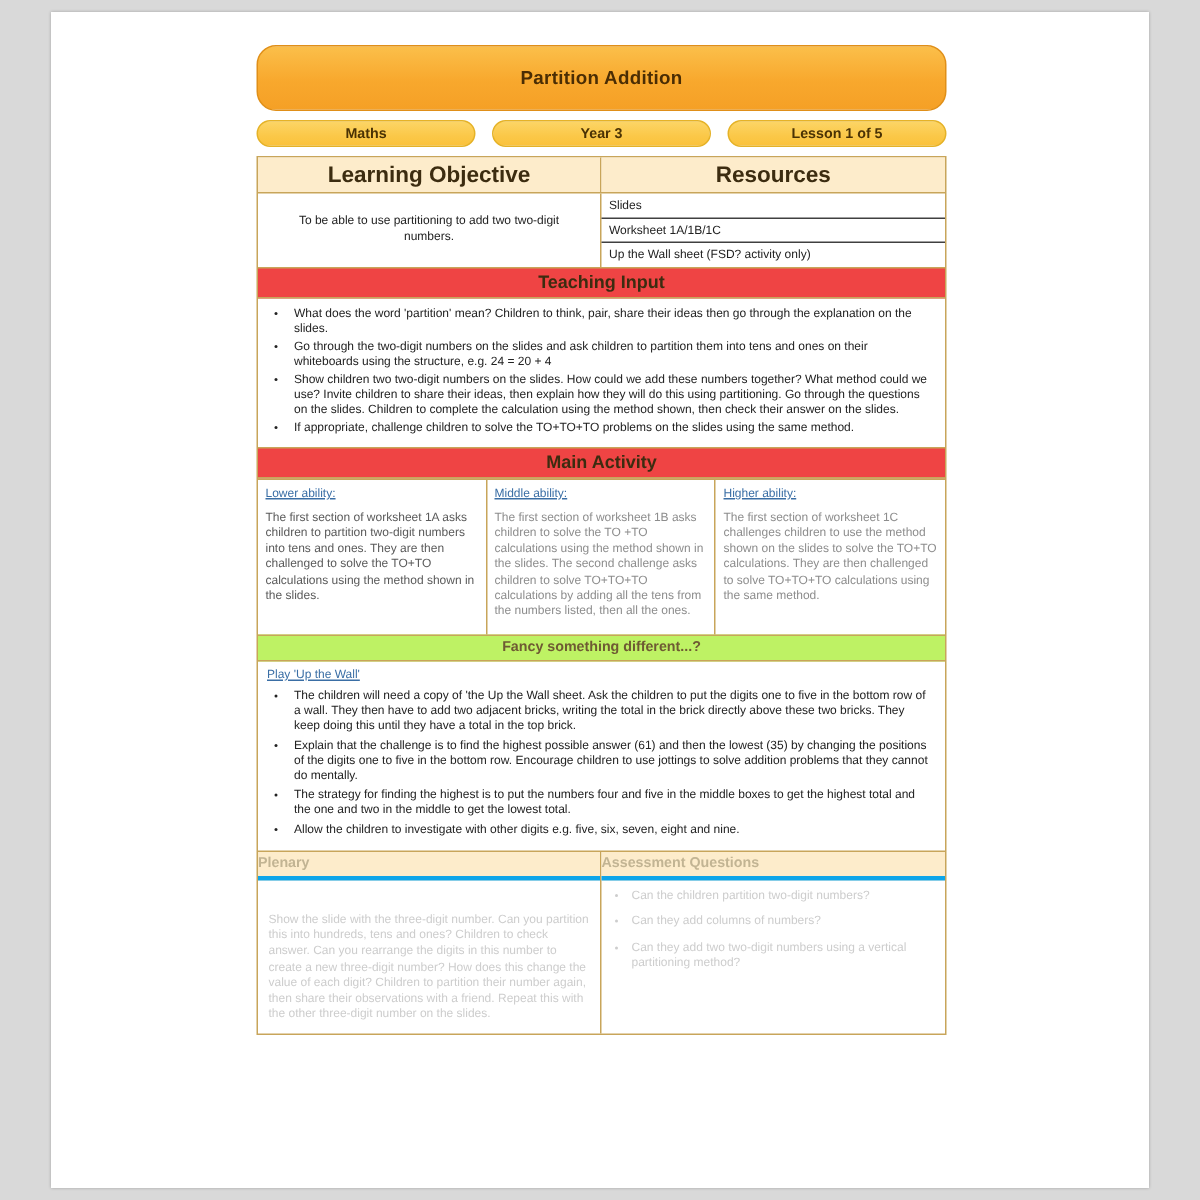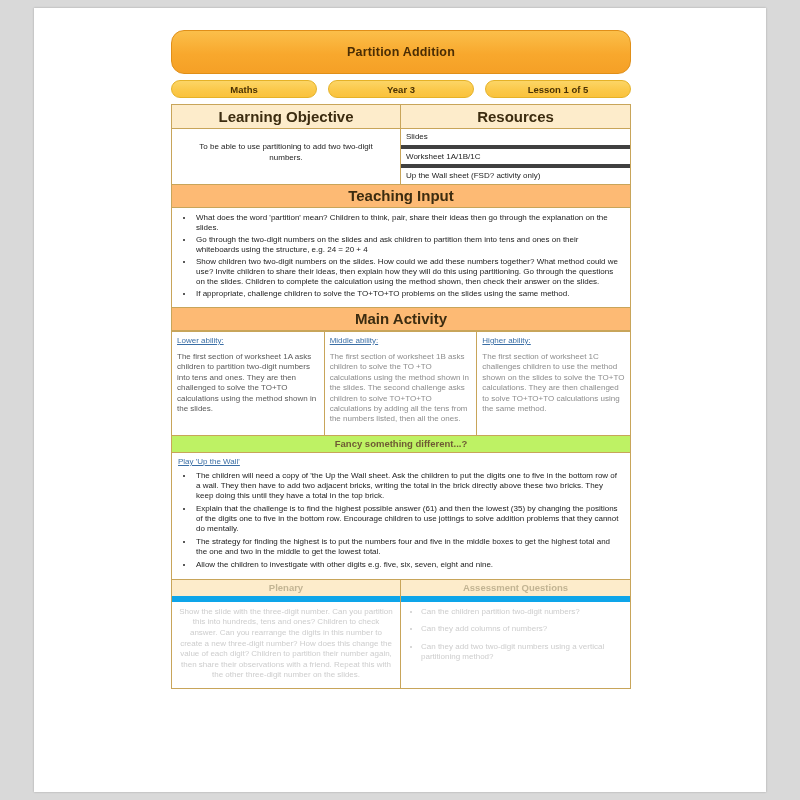--- a/index.html
+++ b/index.html
@@ -91,43 +91,43 @@
   .col-l {
     width: 229px;
     border-right: 1px solid #c8a55a;
     box-sizing: border-box;
   }
   .col-r {
     width: 229px;
     box-sizing: border-box;
   }
   .band {
-    background: #fdba74;
+    background: #ef4444;
     border-top: 1px solid #c8a55a;
     border-bottom: 1px solid #c8a55a;
     text-align: center;
     font-weight: bold;
-    font-size: 15px;
+    font-size: 12px;
     color: #3c2c10;
     padding: 2px 0 3px;
   }
   .obj-text {
     font-size: 8px;
     color: #222;
     text-align: center;
     padding: 13px 14px;
     line-height: 1.35;
   }
   .res-list {
     font-size: 8px;
     color: #222;
   }
   .res-list div {
     padding: 3px 4px 3px 5px;
-    border-bottom: 4px solid #404040;
+    border-bottom: 1px solid #404040;
     line-height: 1.2;
   }
   .res-list div:last-child {
     border-bottom: none;
   }
 
   
   ul.bul {
     margin: 0;
     padding: 5px 10px 6px 22px;
@@ -193,33 +193,31 @@
   }
   .two-bottom .bcol {
     width: 229px;
     box-sizing: border-box;
   }
   .two-bottom .bcol:first-child {
     border-right: 1px solid #c8a55a;
   }
   .bhead {
     background: #fdeccb;
-    border-bottom: 6px solid #0ea5e9;
-    text-align: center;
+    border-bottom: 3px solid #0ea5e9;
     font-weight: bold;
     font-size: 9.5px;
     color: #c2b493;
     padding: 2px 0 3px;
   }
   .btext {
     font-size: 8px;
     line-height: 1.32;
-    padding: 5px 7px 7px 7px;
+    padding: 21px 7px 7px 7px;
     color: #cdcdcd;
-    text-align: center;
   }
   ul.bbul {
     margin: 0;
     padding: 5px 8px 8px 20px;
     font-size: 8px;
     line-height: 1.3;
     color: #cdcdcd;
   }
   ul.bbul li {
     margin-bottom: 7px;

